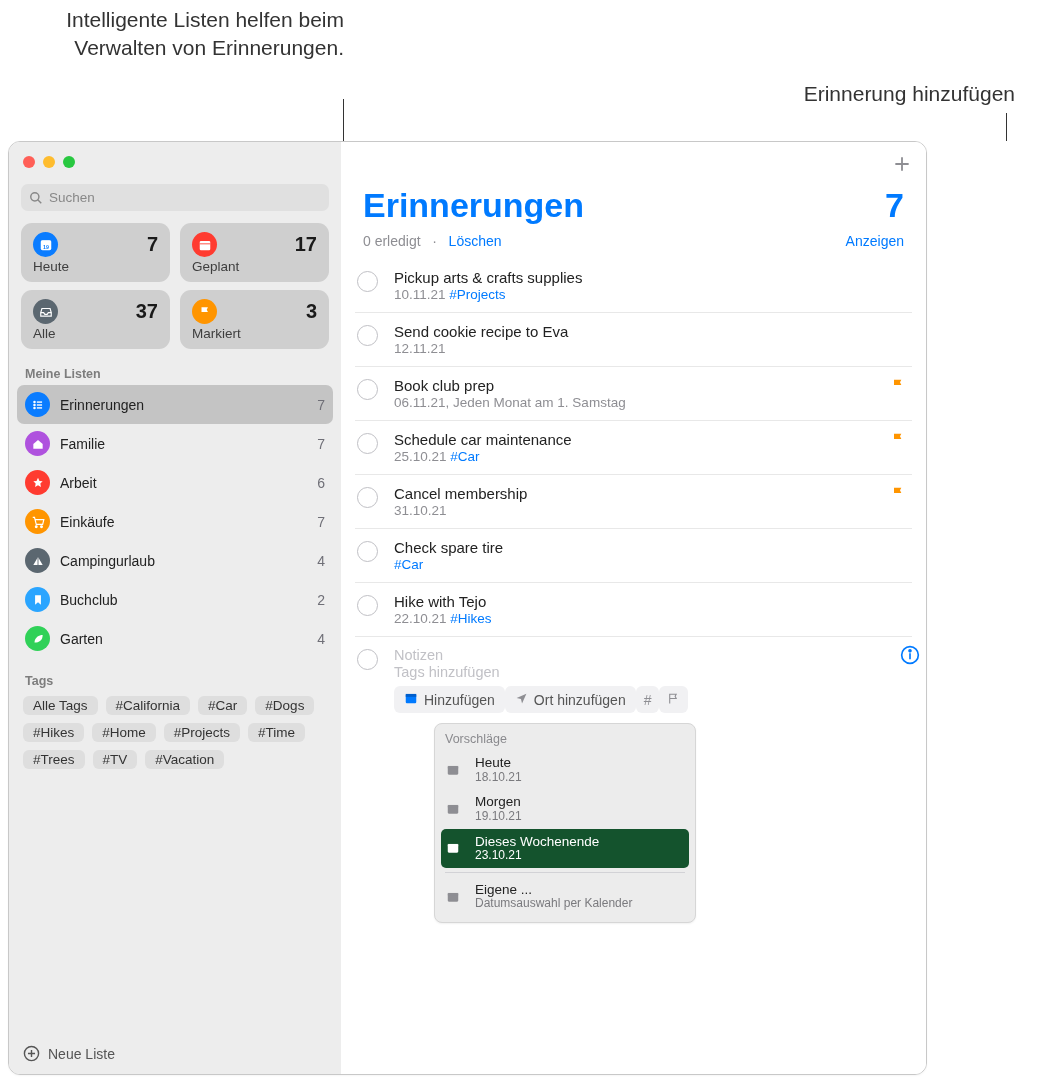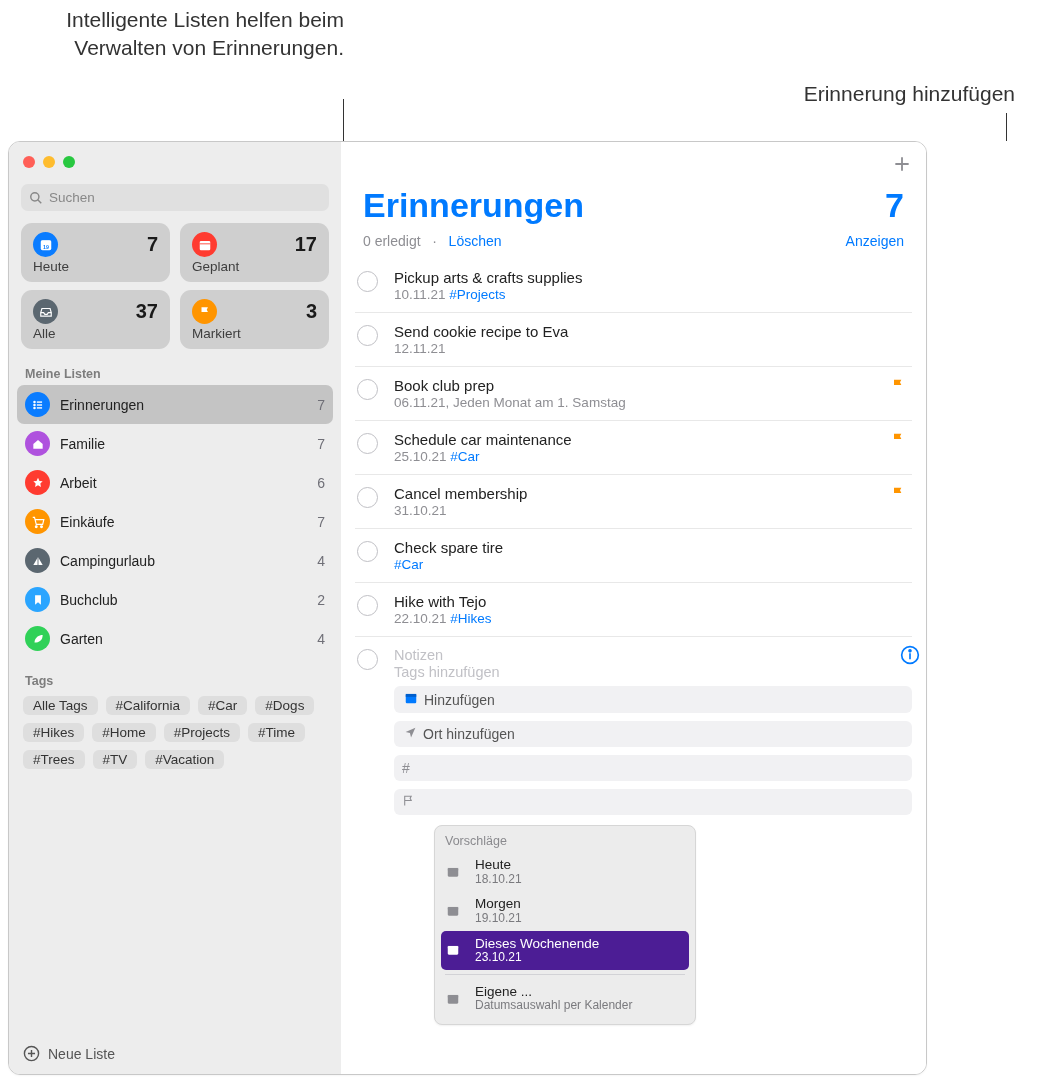--- a/index.html
+++ b/index.html
@@ -45,29 +45,29 @@
   .circle { width: 21px; height: 21px; border: 1.6px solid #c0c0c5; border-radius: 50%; margin: 2px 16px 0 2px; flex-shrink: 0; }
   .r-body { flex: 1; }
   .r-title { font-size: 15px; color: #222; }
   .r-sub { font-size: 13.5px; color: #8e8e93; margin-top: 1px; }
   .r-sub .hash { color: #007aff; }
   .flag { position: absolute; right: 6px; top: 10px; color: #ff9500; }
   .info-btn { position: absolute; right: 6px; top: 8px; color: #007aff; }
   .new-reminder { padding: 10px 14px 0; display: flex; }
   .new-reminder .body { flex: 1; }
   .placeholder { color: #c1c1c6; font-size: 14.5px; margin-bottom: 1px; }
-  .chips-row { display: flex; gap: 8px; margin-top: 6px; flex-direction: column; }
+  .chips-row { display: flex; gap: 0; margin-top: 6px; }
   .chip { display: inline-flex; align-items: center; gap: 6px; background: #f1f1f3; border-radius: 6px; padding: 5px 10px; font-size: 14px; color: #555; }
   .chip.sm { padding: 5px 8px; }
   .chip .ci { color: #8e8e93; }
   .chip .ci.blue { color: #007aff; }
   .suggest-panel { margin: 10px 0 0 40px; width: 262px; background: #ececec; border: 1px solid #d6d6d6; border-radius: 8px; padding: 6px 0 6px; box-shadow: 0 1px 2px rgba(0,0,0,.06); }
   .suggest-head { font-size: 12.5px; color: #8a8a8e; padding: 2px 10px 4px; }
   .suggest-item { display: flex; align-items: center; padding: 5px 10px; gap: 10px; }
-  .suggest-item.sel { background: #4c1d95; color: #fff; border-radius: 5px; margin: 0 6px; padding: 5px 4px; }
+  .suggest-item.sel { background: #14532d; color: #fff; border-radius: 5px; margin: 0 6px; padding: 5px 4px; }
   .suggest-item .si-icon { width: 20px; height: 16px; color: #8e8e93; display:flex; align-items:center; }
   .suggest-item.sel .si-icon { color: #fff; }
   .suggest-item .si-text .t1 { font-size: 13.5px; color: #222; line-height: 1.15; }
   .suggest-item .si-text .t2 { font-size: 12px; color: #7a7a7e; line-height: 1.15; }
   .suggest-item.sel .si-text .t1, .suggest-item.sel .si-text .t2 { color: #fff; }
   .suggest-sep { height: 1px; background: #d2d2d6; margin: 4px 10px; }
 </style>
 </head>
 <body>
 

